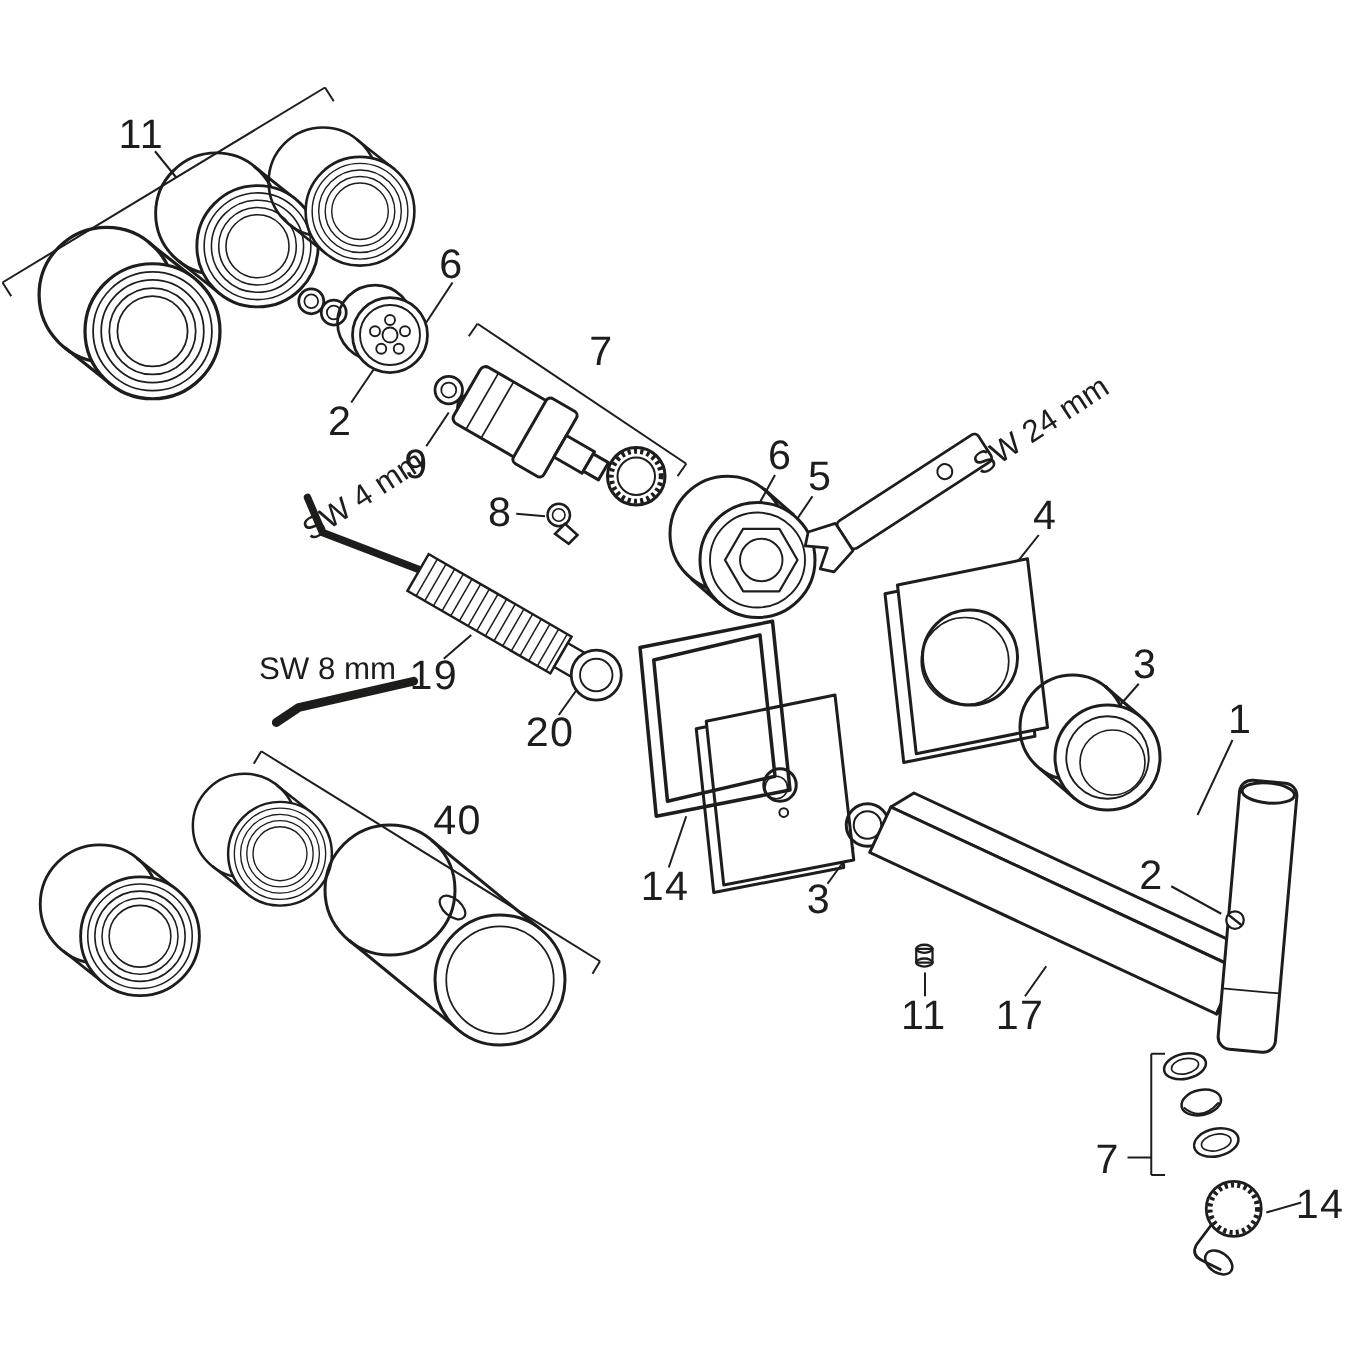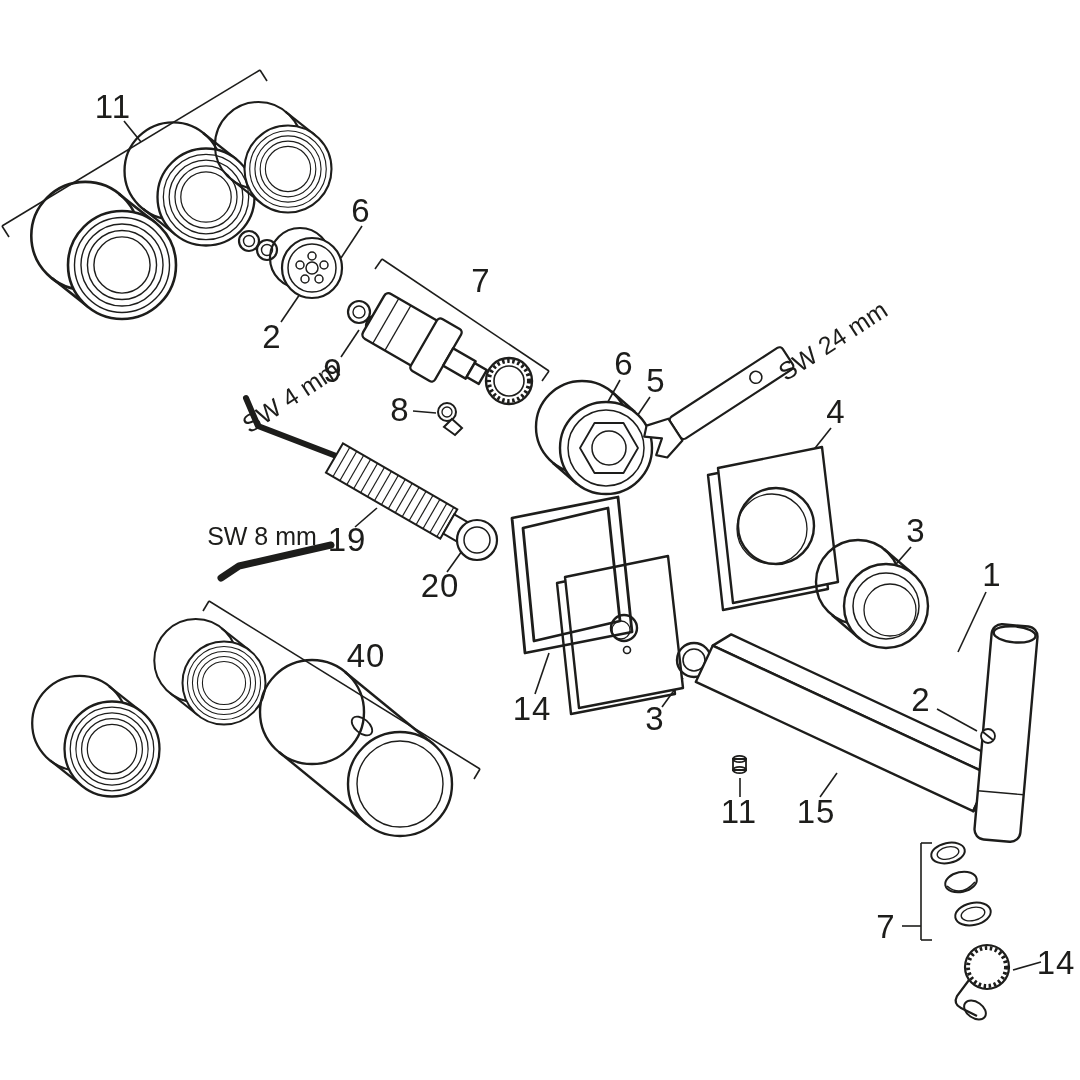--- a/index.html
+++ b/index.html
@@ -284,21 +284,21 @@
   <div class="plabel" style="left:836px;top:412px">4</div>
   <div class="plabel" style="left:916px;top:531px">3</div>
   <div class="plabel" style="left:992px;top:575px">1</div>
   <div class="plabel" style="left:921px;top:700px">2</div>
   <div class="plabel" style="left:347px;top:540px">19</div>
   <div class="plabel" style="left:440px;top:586px">20</div>
   <div class="plabel" style="left:532px;top:709px">14</div>
   <div class="plabel" style="left:655px;top:719px">3</div>
   <div class="plabel" style="left:366px;top:656px">40</div>
   <div class="plabel" style="left:739px;top:812px">11</div>
-  <div class="plabel" style="left:816px;top:812px">15</div>
+  <div class="plabel" style="left:816px;top:812px">17</div>
   <div class="plabel" style="left:886px;top:927px">7</div>
   <div class="plabel" style="left:1056px;top:963px">14</div>
 
   <div class="tlabel rot" style="left:291px;top:397px">SW 4 mm</div>
   <div class="tlabel norot" style="left:262px;top:536px">SW 8 mm</div>
   <div class="tlabel rot" style="left:833px;top:341px">SW 24 mm</div>
 
 </div>
 
 </body></html>

